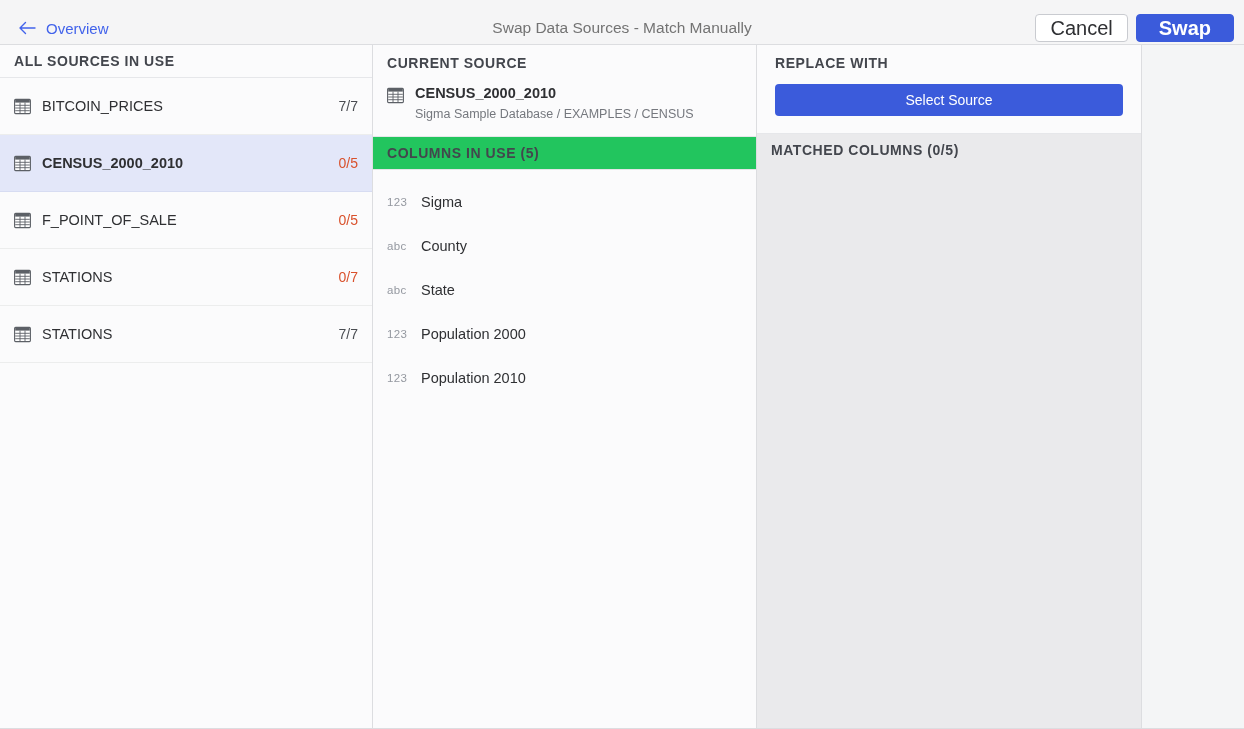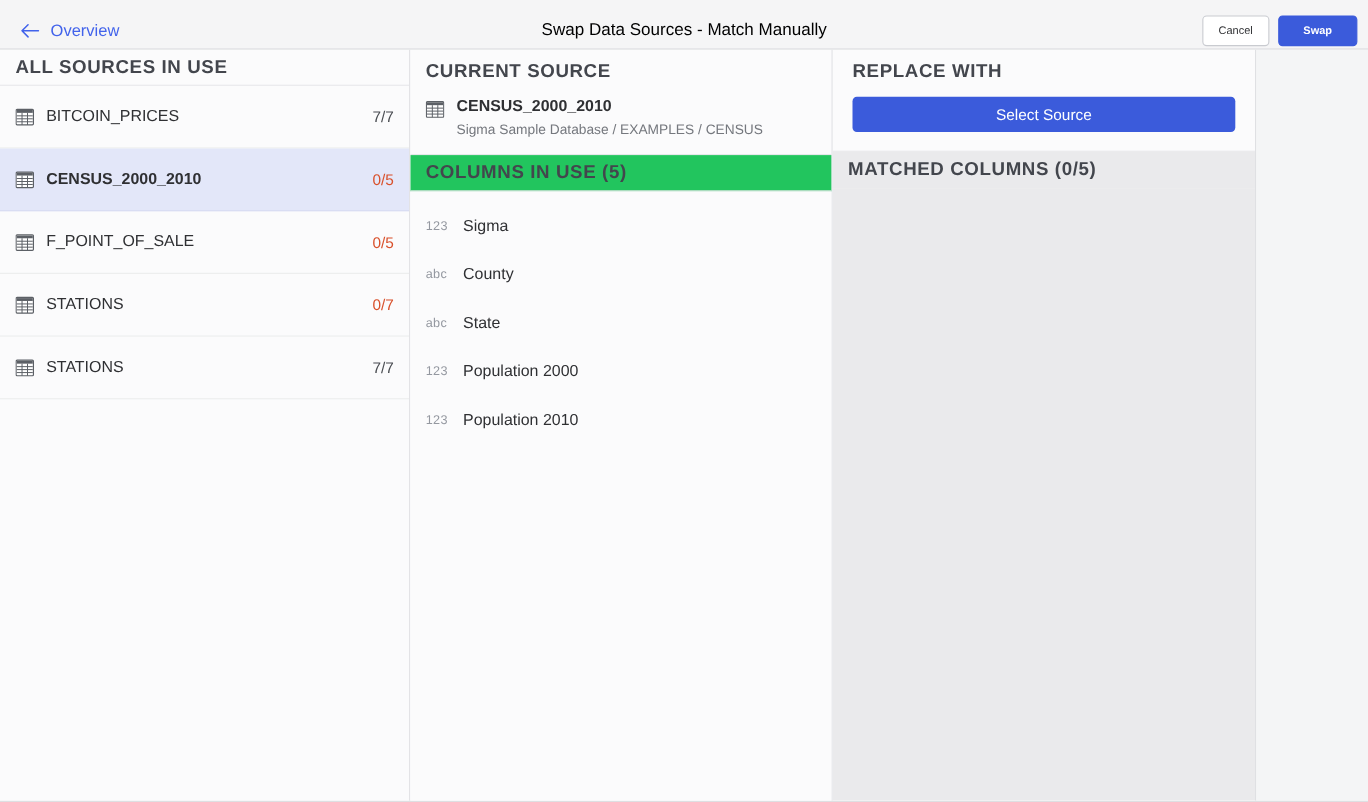--- a/index.html
+++ b/index.html
@@ -32,30 +32,30 @@
     z-index: 2;
   }
   .back-arrow {
     display: inline-flex; align-items: center; justify-content: center;
     width: 18px; height: 18px;
   }
   .back-arrow svg { display: block; }
   .header-title {
     position: absolute; left: 0; right: 0;
     text-align: center;
-    font-size: 15.5px; color: #000000;
+    font-size: 15.5px; color: #737373;
     pointer-events: none;
   }
   .header-actions {
     margin-left: auto; display: flex; align-items: center; gap: 8px;
     z-index: 2;
   }
   .btn {
     height: 28px; border-radius: 4px;
-    font-size: 10px; cursor: pointer;
+    font-size: 20px; cursor: pointer;
     display: inline-flex; align-items: center; justify-content: center;
     padding: 0 14px;
     font-family: "Liberation Sans", sans-serif;
   }
   .btn-secondary {
     background: #ffffff; color: #2f3033;
     border: 1px solid #c9cbd0;
   }
   .btn-primary {
     background: #3b5bdb; color: #ffffff;
@@ -88,21 +88,21 @@
     width: 385px; min-width: 385px;
     background: #fbfbfc;
     border-right: 1px solid #dcdde0;
     display: flex; flex-direction: column;
     overflow: hidden;
   }
   .panel-filler { flex: 1; background: #f4f5f6; }
 
   
   .section-label {
-    font-size: 17px;
+    font-size: 14px;
     letter-spacing: 0.55px;
     color: #43464d;
     text-transform: uppercase;
     font-weight: bold;
   }
   .sidebar-head {
     height: 33px; min-height: 33px;
     display: flex; align-items: center;
     padding: 0 14px;
     border-bottom: 1px solid #e6e7ea;

